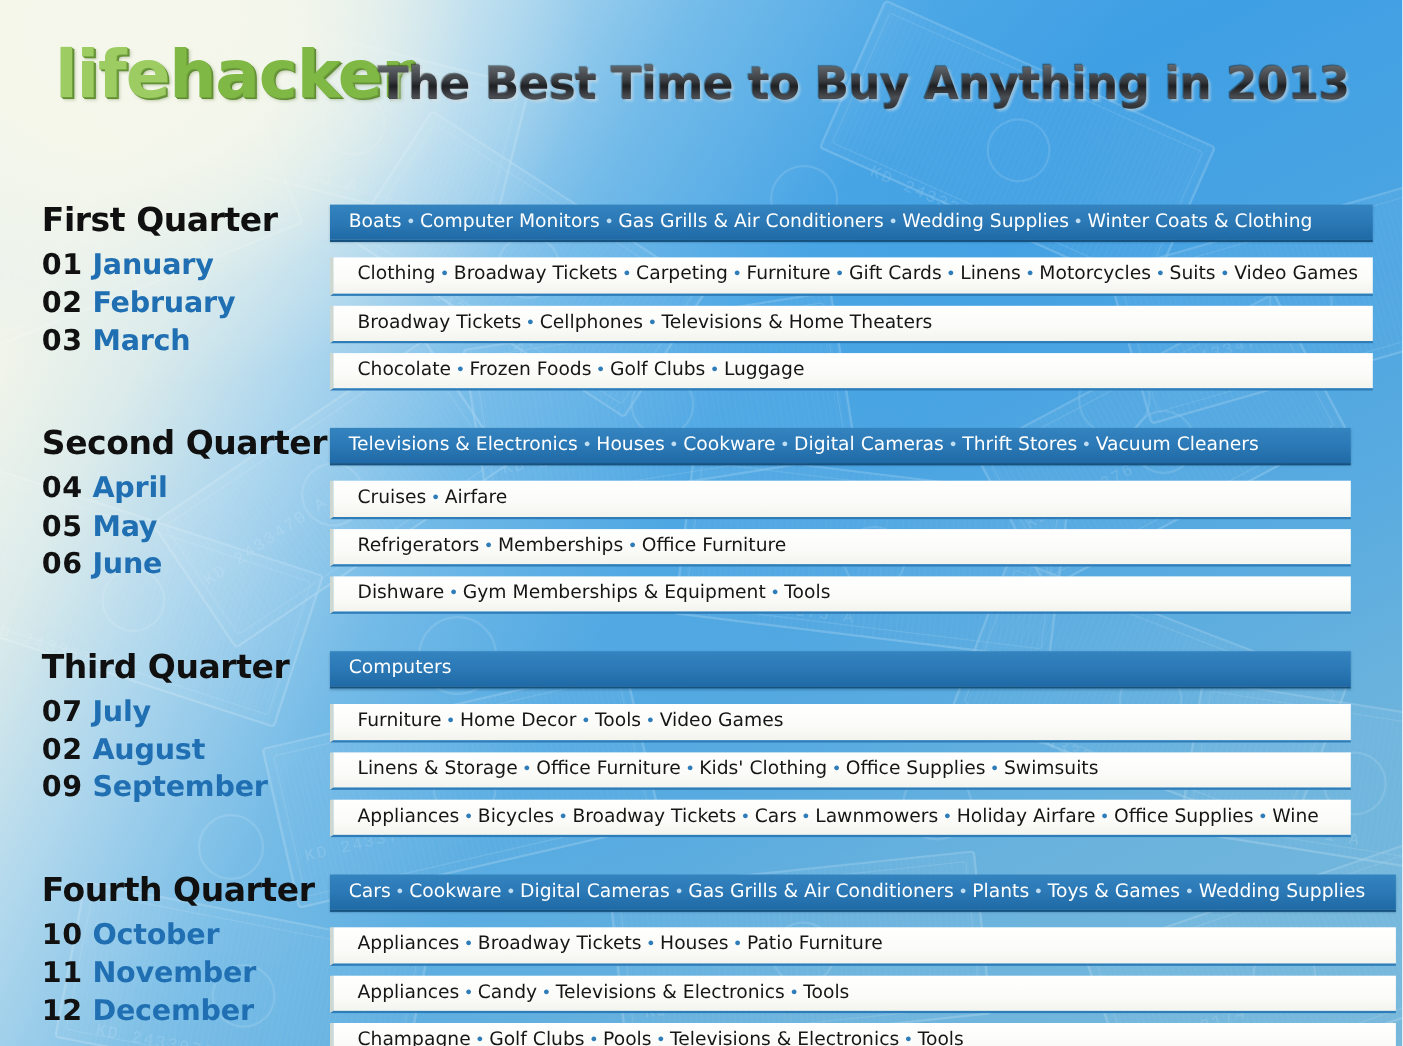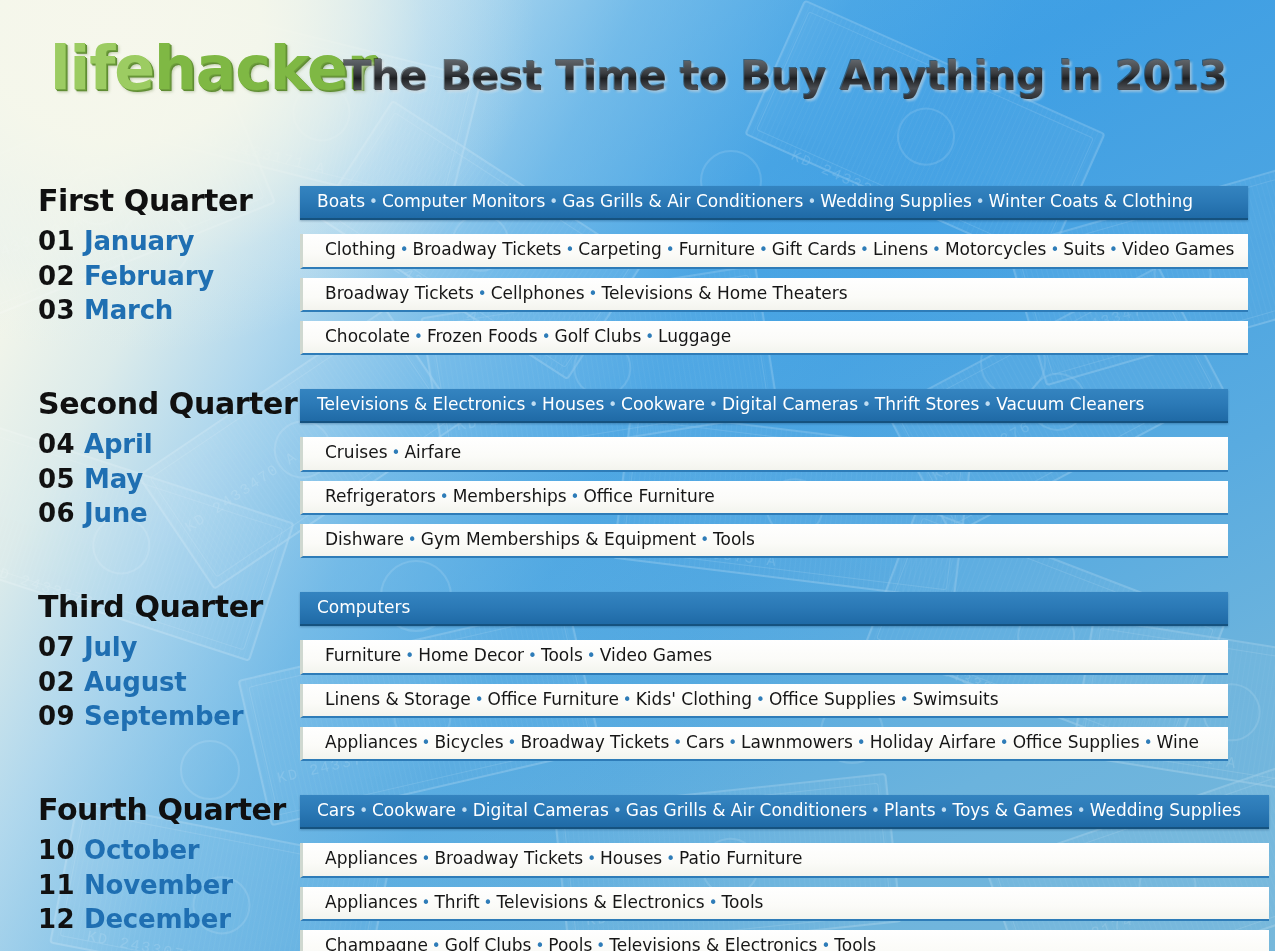--- a/index.html
+++ b/index.html
@@ -363,20 +363,20 @@
           </div>
           <div class="month-row">
             <span class="month-num">12</span>
             <span class="month-name">December</span>
           </div>
         </div>
         <div class="quarter-right">
           <div class="q-header"><span>Cars</span><span class="sep">•</span><span>Cookware</span><span class="sep">•</span><span>Digital Cameras</span><span class="sep">•</span><span>Gas Grills &amp; Air Conditioners</span><span class="sep">•</span><span>Plants</span><span class="sep">•</span><span>Toys &amp; Games</span><span class="sep">•</span><span>Wedding Supplies</span></div>
           <div class="m-rows">
             <div class="m-row"><span>Appliances</span><span class="sep">•</span><span>Broadway Tickets</span><span class="sep">•</span><span>Houses</span><span class="sep">•</span><span>Patio Furniture</span></div>
-            <div class="m-row"><span>Appliances</span><span class="sep">•</span><span>Thrift</span><span class="sep">•</span><span>Televisions &amp; Electronics</span><span class="sep">•</span><span>Tools</span></div>
+            <div class="m-row"><span>Appliances</span><span class="sep">•</span><span>Candy</span><span class="sep">•</span><span>Televisions &amp; Electronics</span><span class="sep">•</span><span>Tools</span></div>
             <div class="m-row"><span>Champagne</span><span class="sep">•</span><span>Golf Clubs</span><span class="sep">•</span><span>Pools</span><span class="sep">•</span><span>Televisions &amp; Electronics</span><span class="sep">•</span><span>Tools</span></div>
           </div>
         </div>
       </div>
     </div>
 
 </div>
 
 </body></html>

